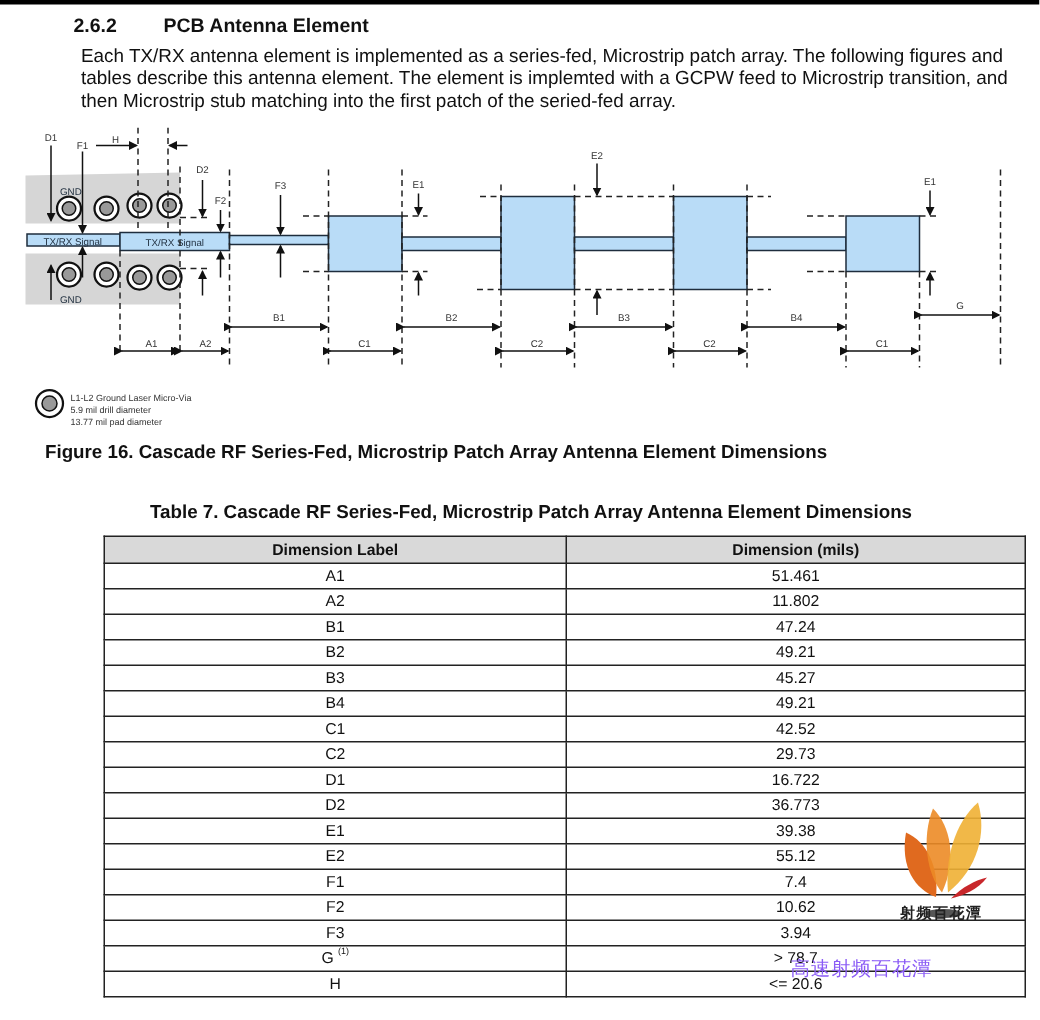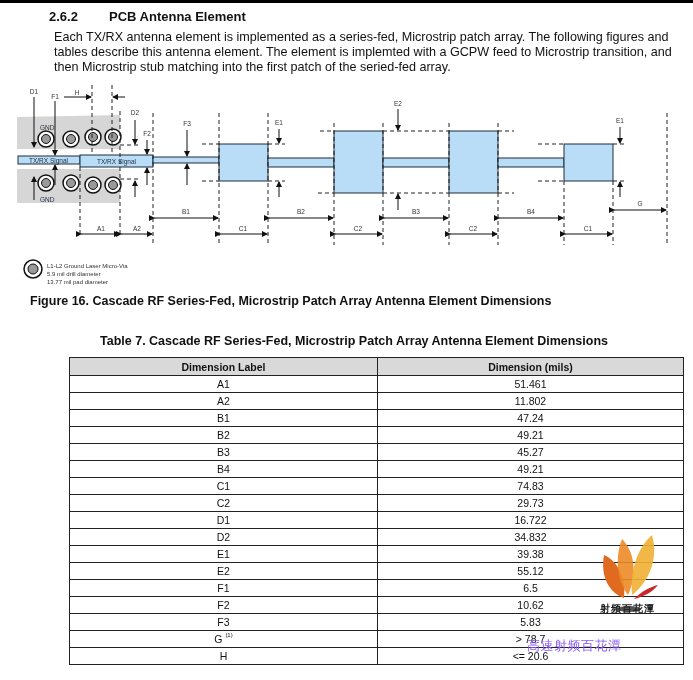--- a/index.html
+++ b/index.html
@@ -219,53 +219,53 @@
       <tr>
         <td class="c1"><span>B3</span></td>
         <td>45.27</td>
       </tr>
       <tr>
         <td class="c1"><span>B4</span></td>
         <td>49.21</td>
       </tr>
       <tr>
         <td class="c1"><span>C1</span></td>
-        <td>74.83</td>
+        <td>42.52</td>
       </tr>
       <tr>
         <td class="c1"><span>C2</span></td>
         <td>29.73</td>
       </tr>
       <tr>
         <td class="c1"><span>D1</span></td>
         <td>16.722</td>
       </tr>
       <tr>
         <td class="c1"><span>D2</span></td>
-        <td>34.832</td>
+        <td>36.773</td>
       </tr>
       <tr>
         <td class="c1"><span>E1</span></td>
         <td>39.38</td>
       </tr>
       <tr>
         <td class="c1"><span>E2</span></td>
         <td>55.12</td>
       </tr>
       <tr>
         <td class="c1"><span>F1</span></td>
-        <td>6.5</td>
+        <td>7.4</td>
       </tr>
       <tr>
         <td class="c1"><span>F2</span></td>
         <td>10.62</td>
       </tr>
       <tr>
         <td class="c1"><span>F3</span></td>
-        <td>5.83</td>
+        <td>3.94</td>
       </tr>
       <tr>
         <td class="c1"><span>G </span><sup class="fn">(1)</sup></td>
         <td>&gt; 78.7</td>
       </tr>
       <tr>
         <td class="c1"><span>H</span></td>
         <td>&lt;= 20.6</td>
       </tr>
     </tbody>

